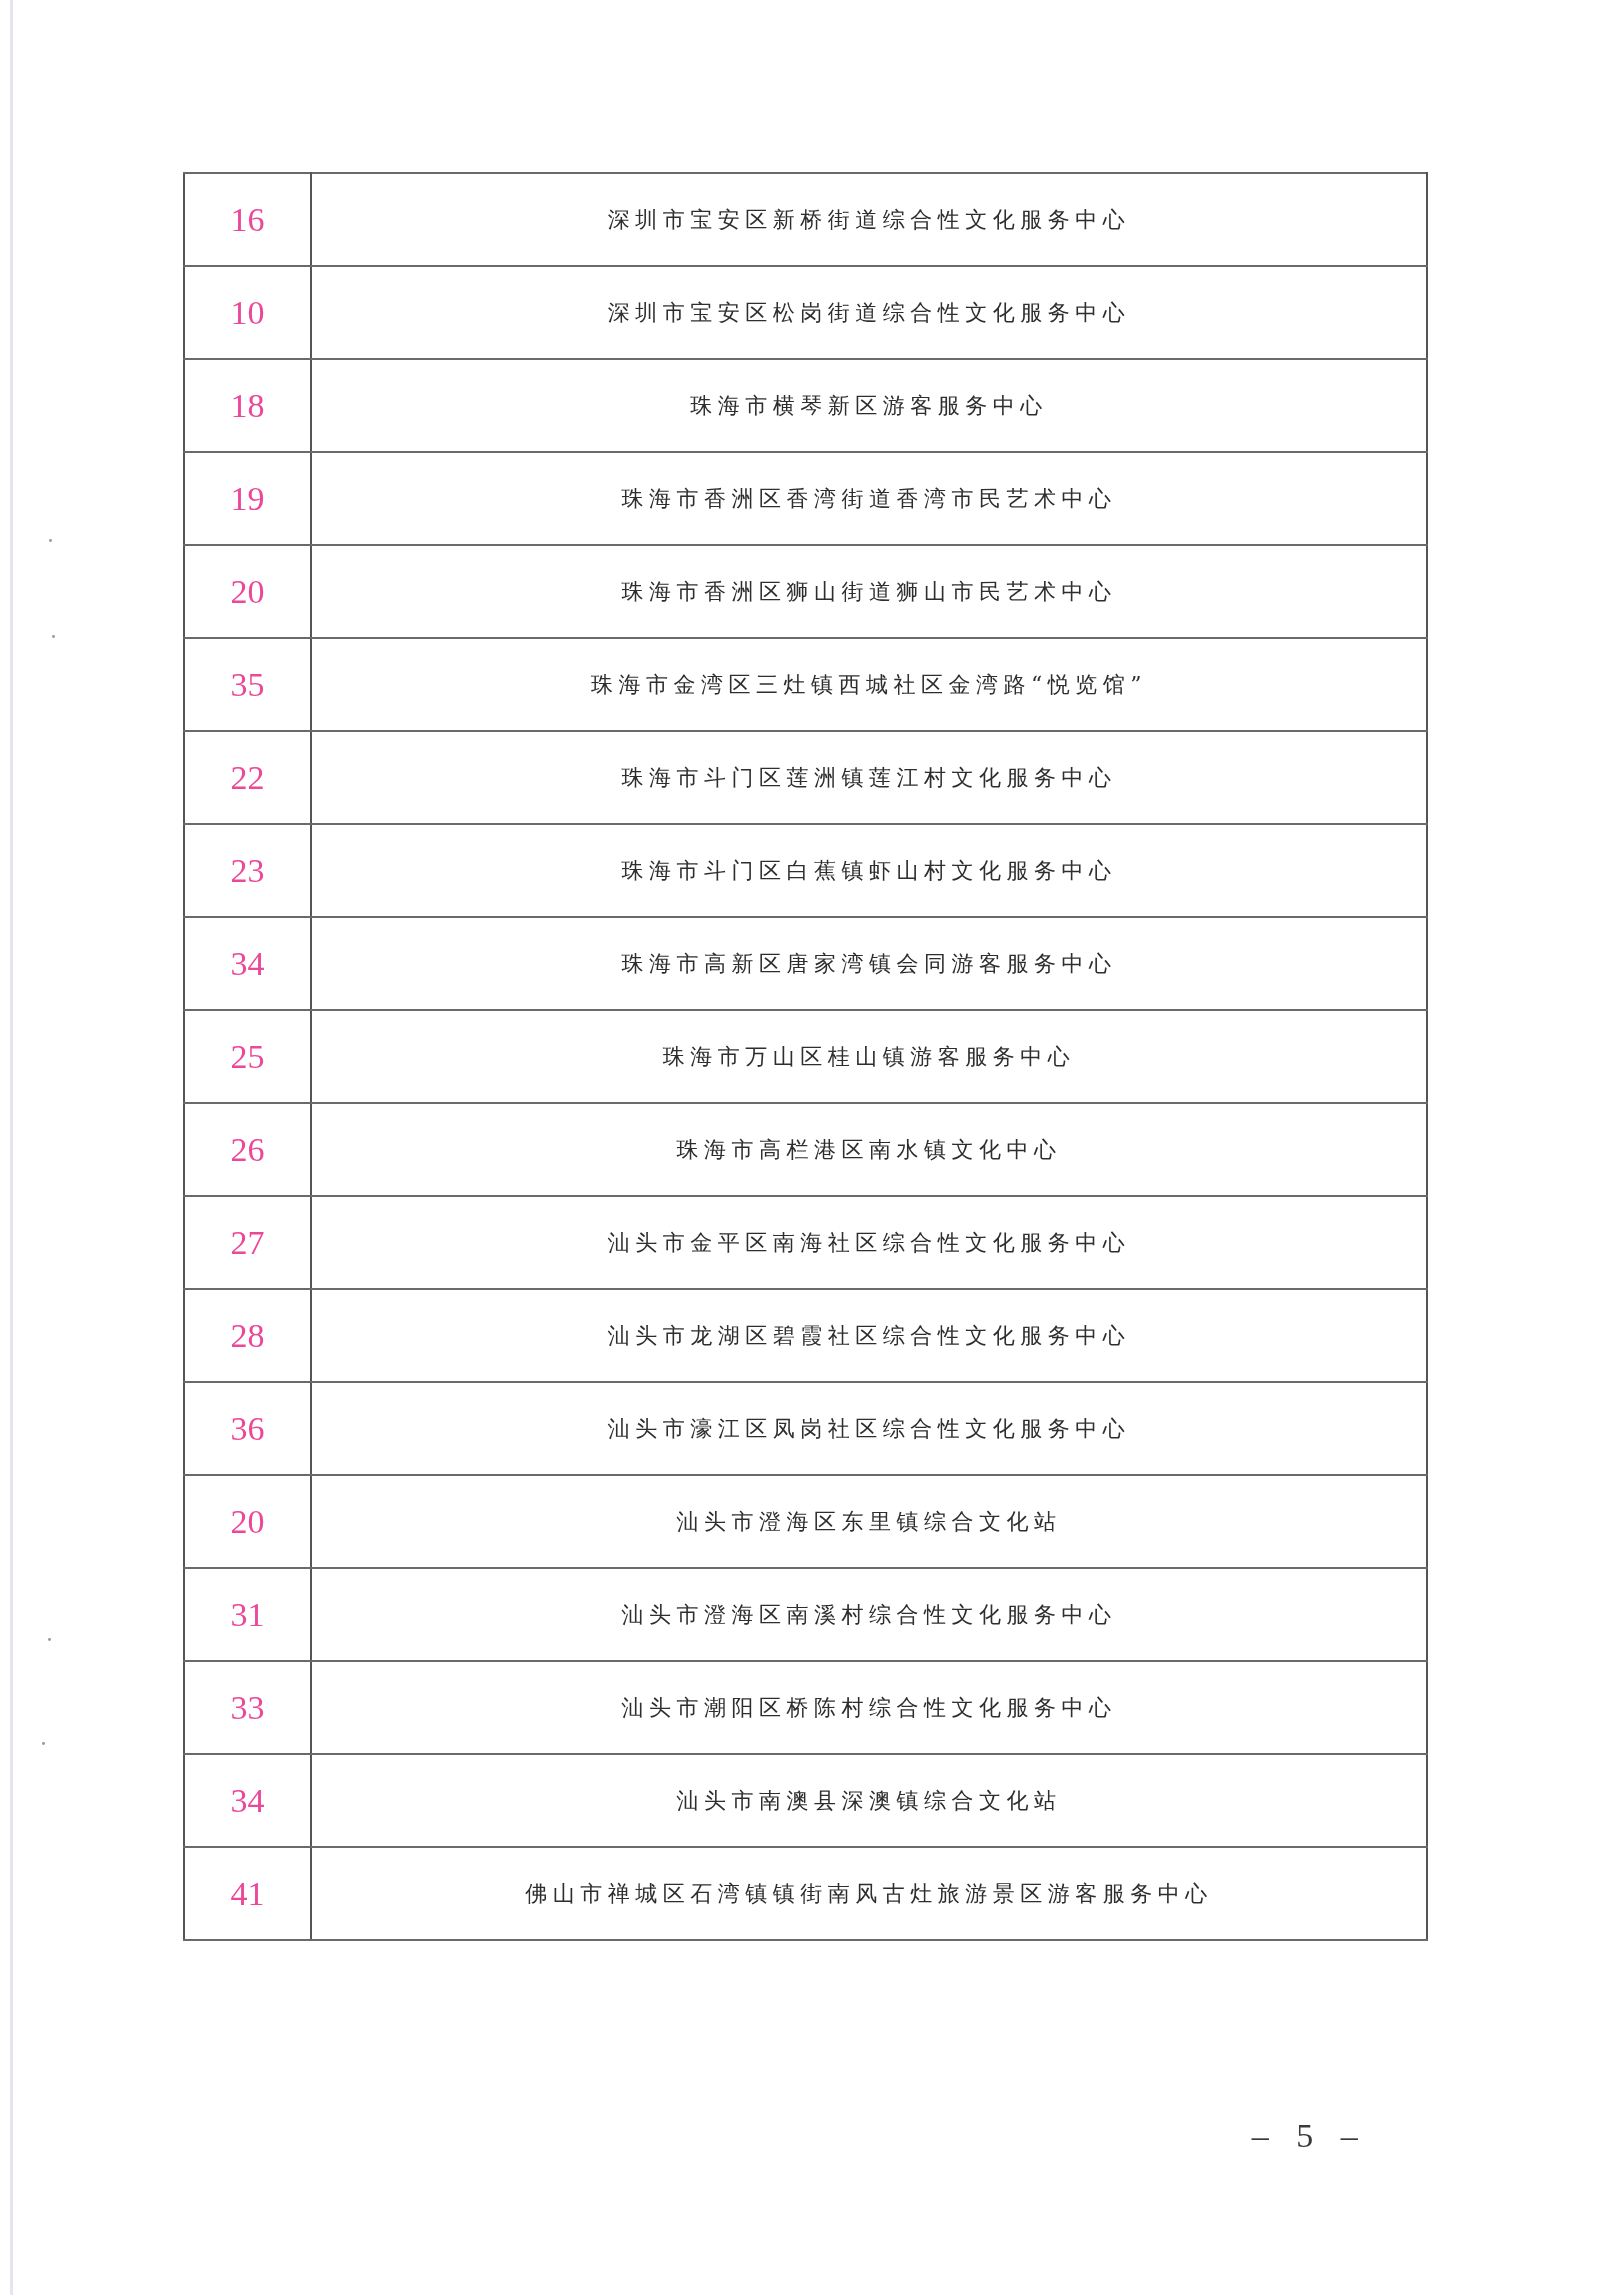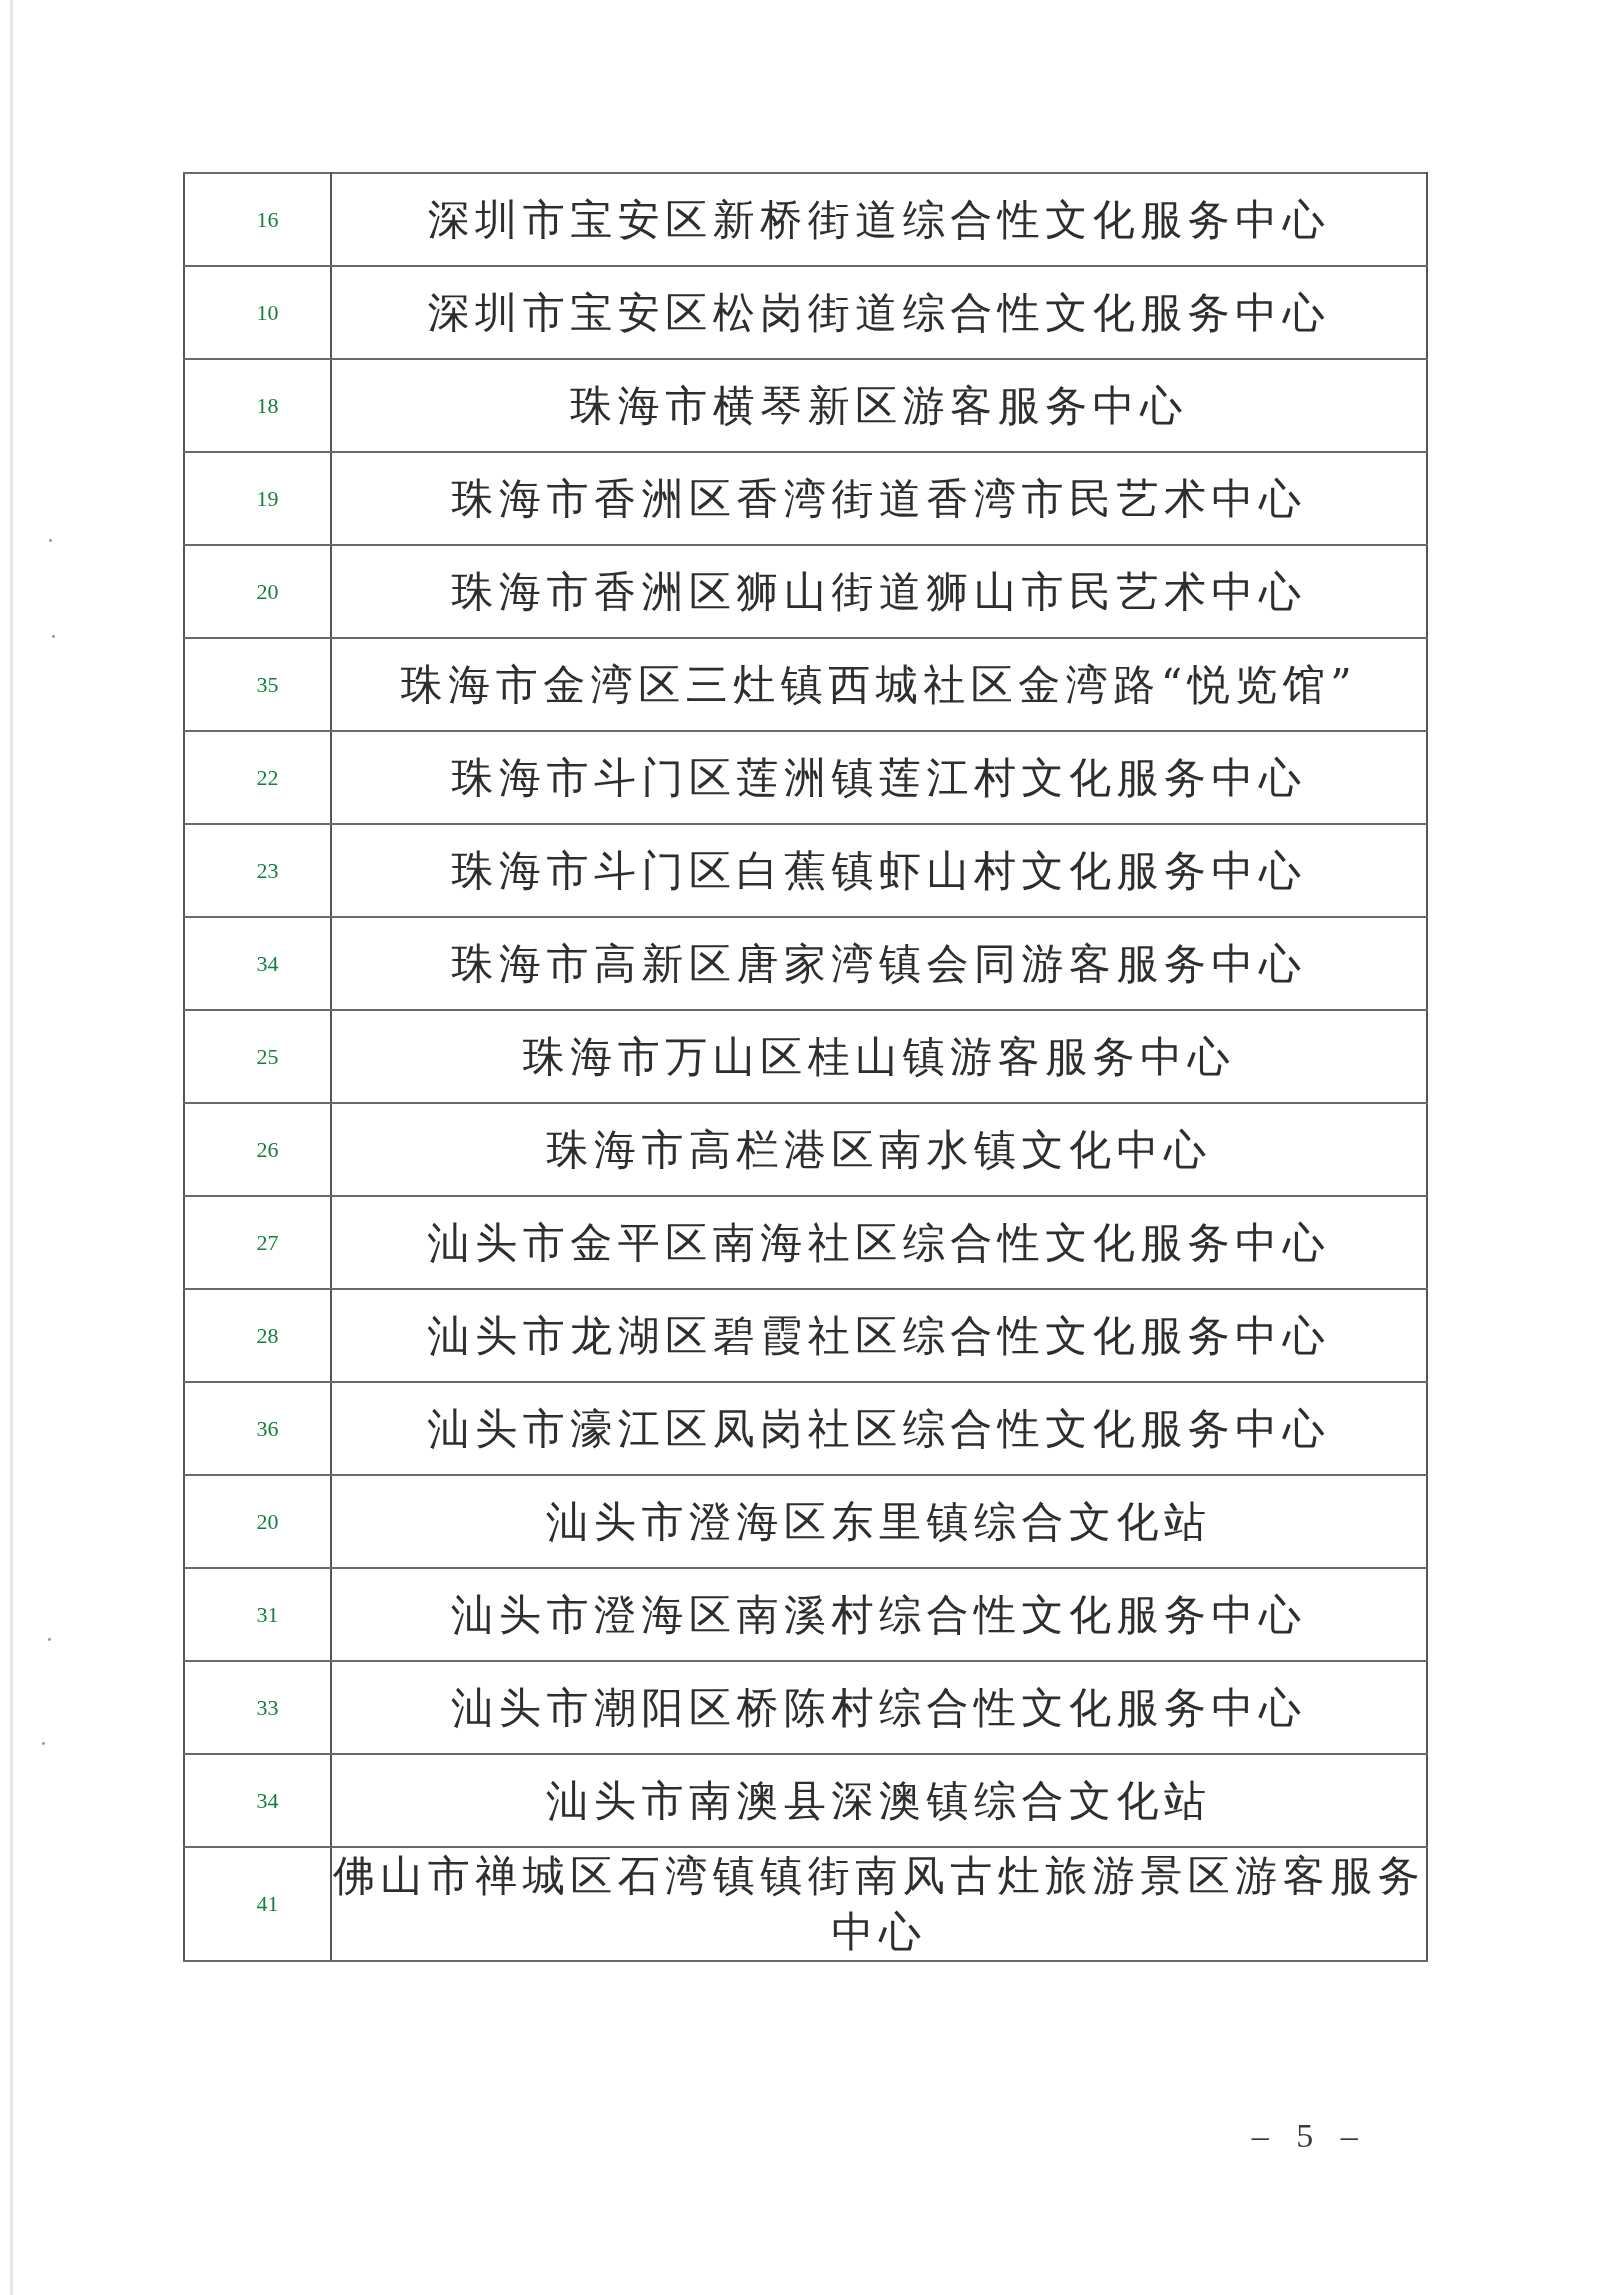--- a/index.html
+++ b/index.html
@@ -48,26 +48,25 @@
       border-bottom: 2.7px solid #6a6a6a;
       border-left: 1.4px solid #444;
       border-right: 2px solid #555;
       text-align: center;
       vertical-align: middle;
       padding: 0;
     }
     table.list td.num {
       width: 125px;
       font-family: "Liberation Serif", "DejaVu Serif", serif;
-      font-size: 22px;
-      color: #15803d;
-      padding-left: 20px;
+      font-size: 34px;
+      color: #ec4899;
     }
     table.list td.name {
-      font-size: 42px;
+      font-size: 22px;
       letter-spacing: 5.5px;
       color: #2e2e2e;
     }
     .page-number {
       position: absolute;
       left: 1248px;
       top: 2117px;
       width: 123px;
       text-align: center;
       font-family: "Liberation Serif", "DejaVu Serif", serif;

